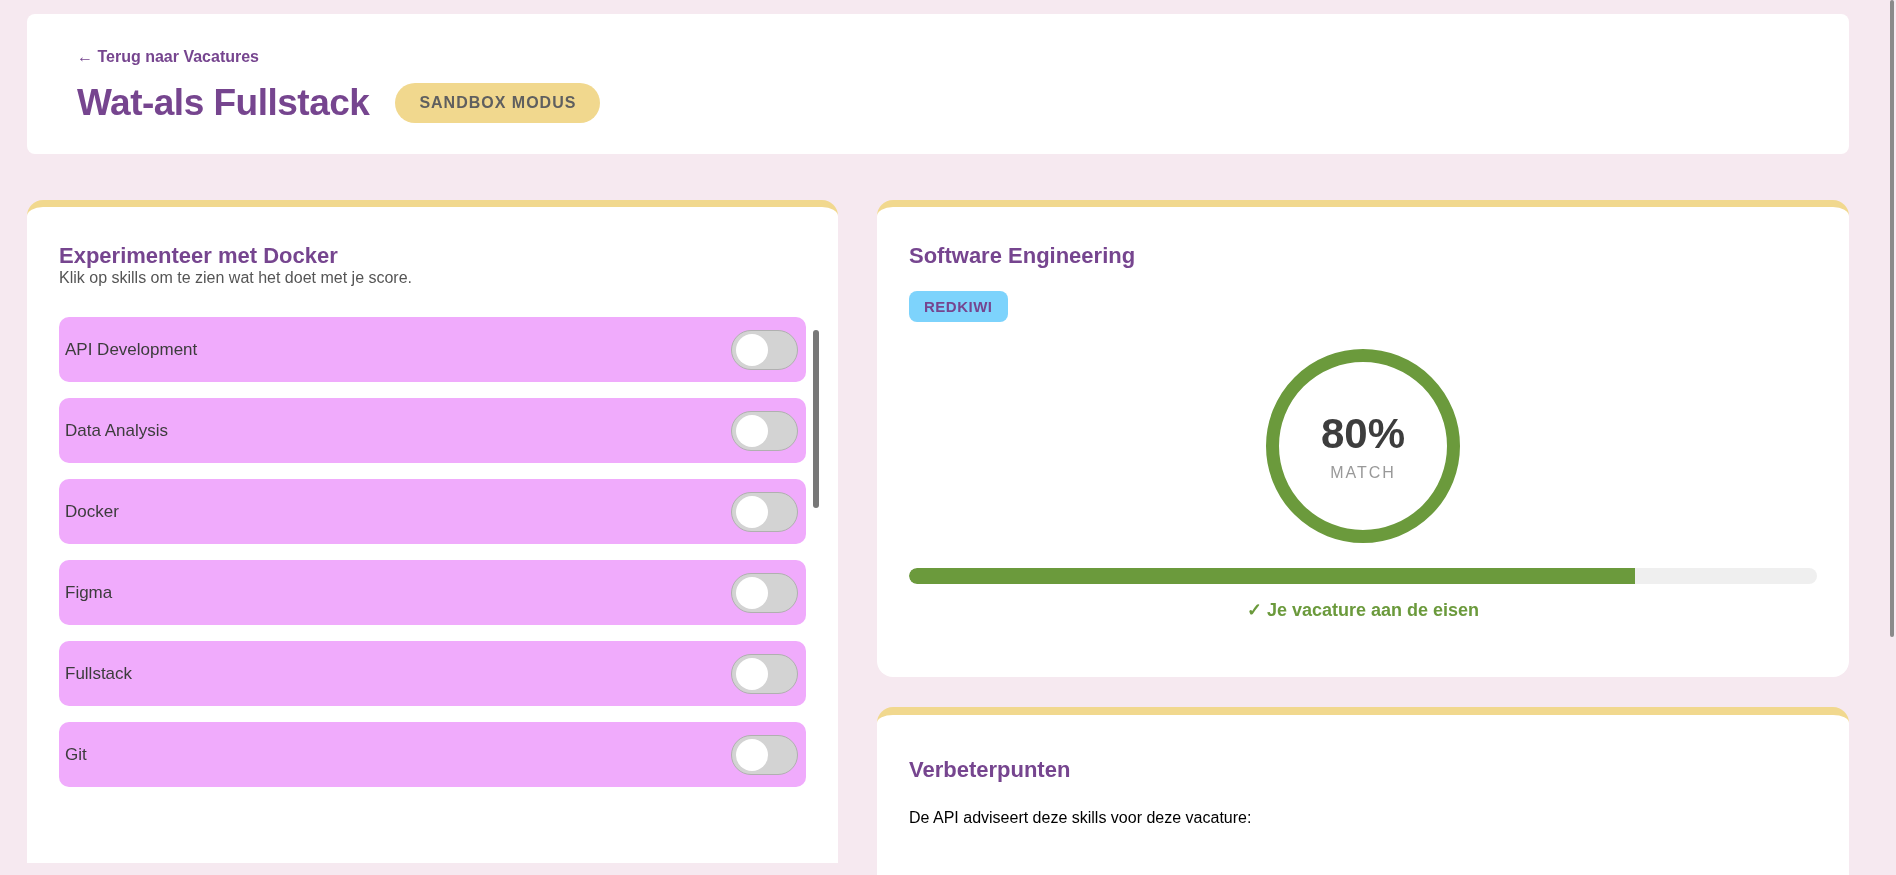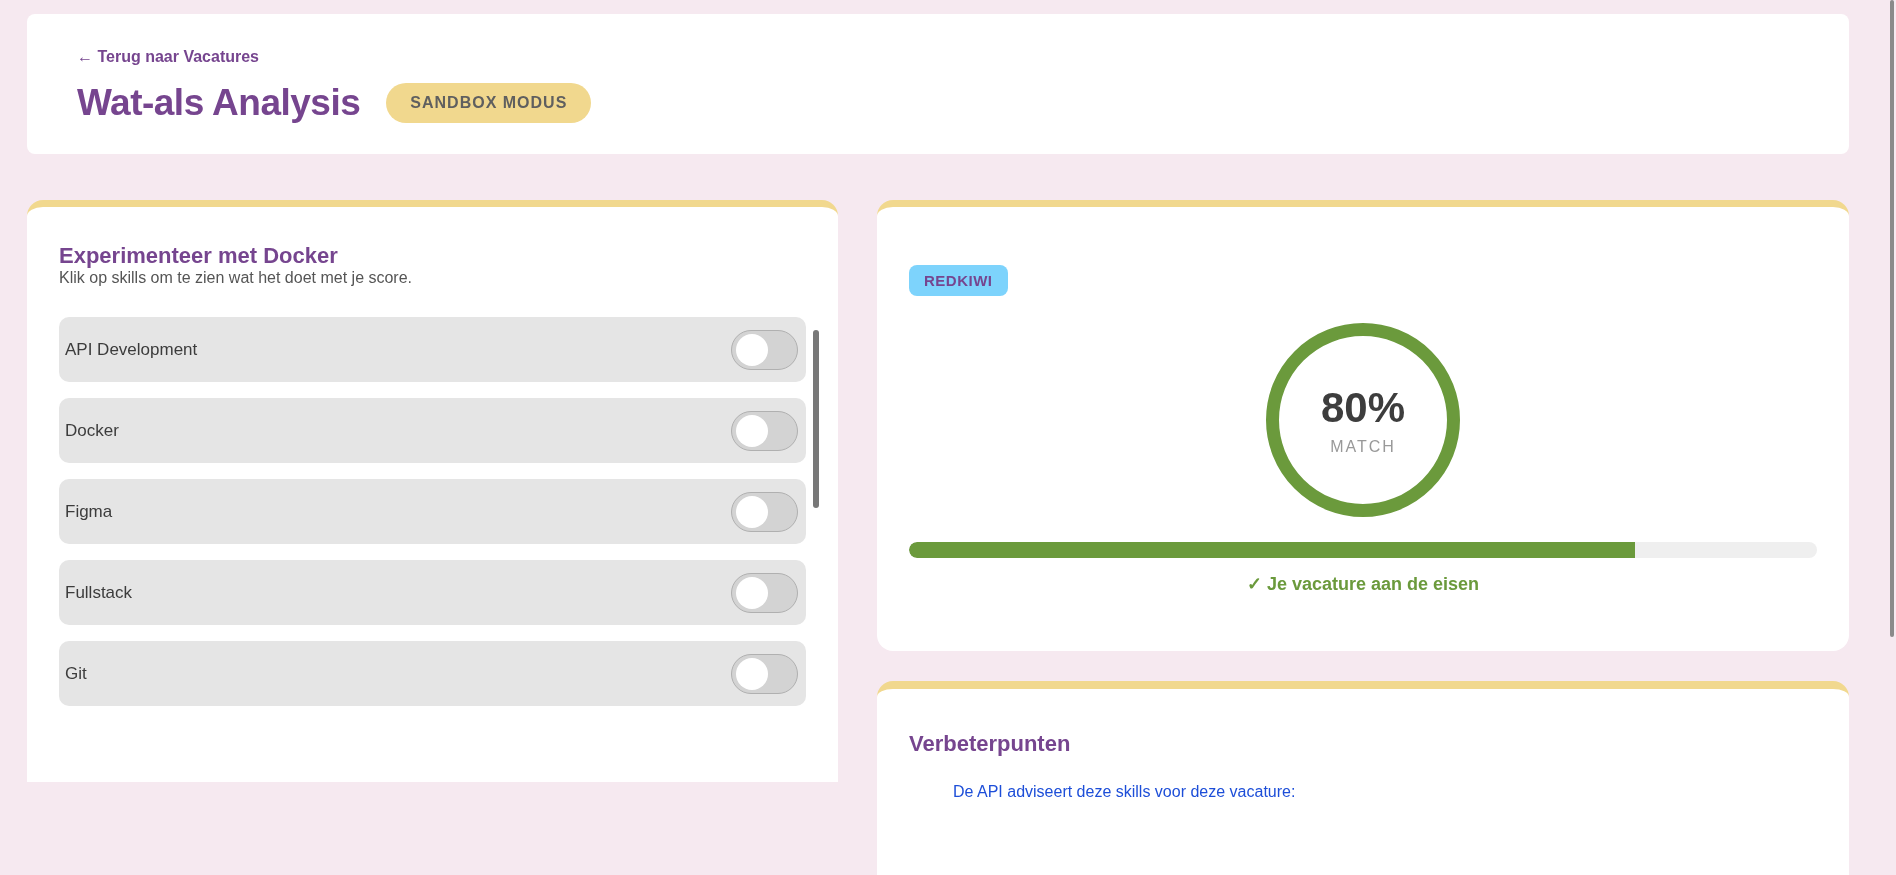--- a/index.html
+++ b/index.html
@@ -36,21 +36,21 @@
   .card {
     background: #ffffff; border-top: 7px solid #f1d88e;
     border-radius: 16px; 
   }
   .left-card { width: 811px; border-radius: 16px 16px 0 0; padding: 36px 32px 60px 32px; }
   .card-heading { color: #76458f; font-size: 22px; font-weight: bold; }
   .panel-subtitle { color: #555555; font-size: 16px; }
 
   .skill-list { position: relative; margin-top: 30px; }
   .skill-row {
-    background: #e5e5e5; border-radius: 10px; height: 65px; margin-bottom: 16px;
+    background: #f0abfc; border-radius: 10px; height: 65px; margin-bottom: 16px;
     display: flex; align-items: center; justify-content: space-between;
     padding: 0 8px 0 6px; cursor: pointer;
   }
   .skill-name { color: #3c3c3c; font-size: 17px; }
   .toggle {
     width: 67px; height: 40px; background: #d3d3d3; border: 1px solid #b0b0b0;
     border-radius: 999px; position: relative; flex: 0 0 auto; cursor: pointer;
   }
   .toggle .knob {
     position: absolute; left: 4px; top: 3px; width: 32px; height: 32px;
@@ -79,53 +79,59 @@
     margin-top: 25px; height: 16px; background: #efefef; border-radius: 999px;
     overflow: hidden; width: 100%;
   }
   .progress-fill { height: 100%; background: #6b9a3c; border-radius: 999px 0 0 999px; }
   .status-text {
     margin-top: 15px; text-align: center; color: #6b9a3c; font-weight: bold; font-size: 18px;
   }
 
   .improve-card { margin-top: 30px; border-top-width: 8px; border-radius: 16px 16px 0 0;
     padding: 42px 32px 120px 32px; }
-  .improve-desc { color: #1d4ed8; font-size: 16px; margin-top: 26px; margin-left: 44px; }
+  .improve-desc { color: #000000; font-size: 16px; margin-top: 26px; }
 </style>
 </head>
 <body>
 
 <div class="page-scrollbar"></div>
 
 <div class="container">
 
   <div class="header-card">
     <a class="back-link">← Terug naar Vacatures</a>
     <div class="title-row">
-      <div class="page-title">Wat-als Analysis</div>
+      <div class="page-title">Wat-als Fullstack</div>
       <div class="mode-badge">SANDBOX MODUS</div>
     </div>
   </div>
 
   <div class="columns">
 
     <div class="card left-card">
       <div class="card-heading">Experimenteer met Docker</div>
       <div class="panel-subtitle">Klik op skills om te zien wat het doet met je score.</div>
 
       <div class="skill-list">
 
         <div class="skill-row">
           <span class="skill-name">API Development</span>
           <div class="toggle">
               <div class="knob"></div>
             </div>
         </div>
 
 
+        <div class="skill-row">
+          <span class="skill-name">Data Analysis</span>
+          <div class="toggle">
+              <div class="knob"></div>
+            </div>
+        </div>
 
         <div class="skill-row">
           <span class="skill-name">Docker</span>
           <div class="toggle">
               <div class="knob"></div>
             </div>
         </div>
 
         <div class="skill-row">
           <span class="skill-name">Figma</span>
@@ -148,20 +154,21 @@
             </div>
         </div>
 
         <div class="inner-scrollbar"></div>
       </div>
     </div>
 
     <div class="right-col">
 
       <div class="card match-card">
+        <div class="card-heading">Software Engineering</div>
         <span class="company-badge">REDKIWI</span>
 
         <div class="gauge">
           <div class="gauge-percent">80%</div>
           <div class="gauge-label">MATCH</div>
         </div>
 
         <div class="progress-track">
           <div class="progress-fill" id="progress-fill" style="width: 80%;"></div>
         </div>

